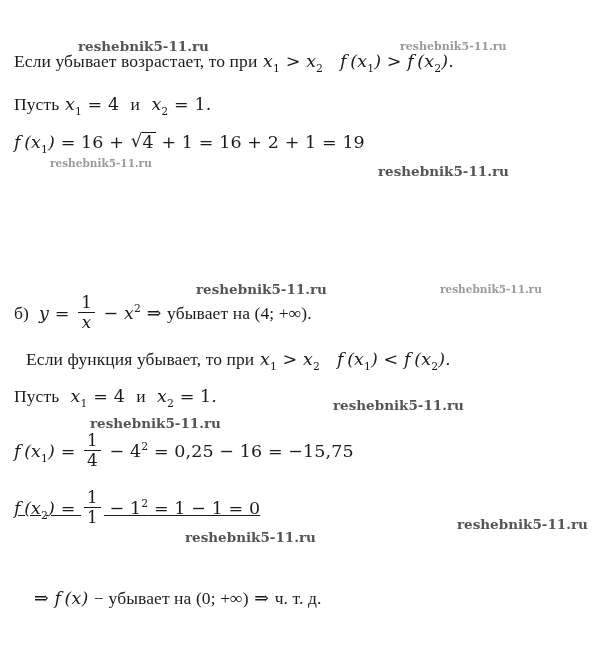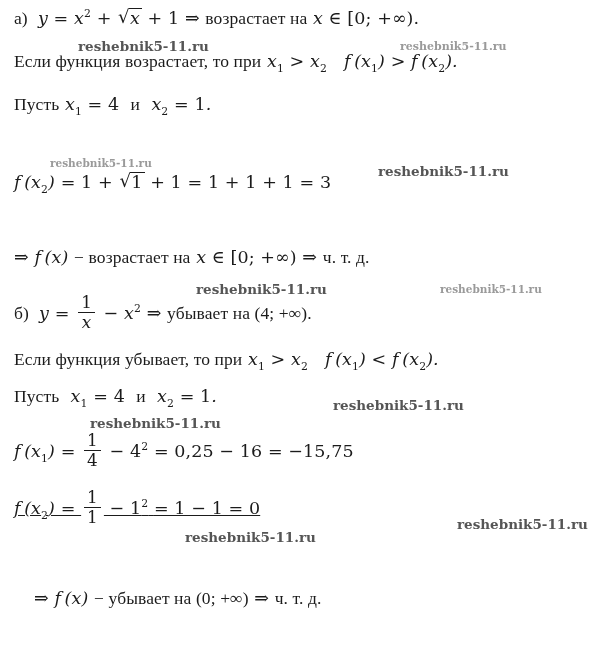--- a/index.html
+++ b/index.html
@@ -113,49 +113,42 @@
   .wm.grey {
     color: #9a9a9a;
     font-weight: bold;
   }
 </style>
 </head>
 <body>
 
 <div class="page">
 
-  <div class="line" style="left:14px; top:8px;">
-    <span class="cyr">а)</span>
-    <span class="math">&nbsp;y&nbsp;=&nbsp;x<sup class="expn">2</sup>&nbsp;+&nbsp;<span class="sqrt"><span class="rad">x</span></span>&nbsp;+&nbsp;<span class="num">1</span>&nbsp;⇒&nbsp;</span><span class="cyr">возрастает на</span><span class="math">&nbsp;x&nbsp;∈&nbsp;</span><span class="num">[0; +∞).</span>
-  </div>
 
   <div class="line" style="left:14px; top:52px;">
-    <span class="cyr">Если функция возрастает, то при</span><span class="math">&nbsp;x<sub class="idx">1</sub>&nbsp;&gt;&nbsp;x<sub class="idx">2</sub>&nbsp;&nbsp;&nbsp;f (x<sub class="idx">1</sub>)&nbsp;&gt;&nbsp;f (x<sub class="idx">2</sub>).</span>
+    <span class="cyr">Если убывает возрастает, то при</span><span class="math">&nbsp;x<sub class="idx">1</sub>&nbsp;&gt;&nbsp;x<sub class="idx">2</sub>&nbsp;&nbsp;&nbsp;f (x<sub class="idx">1</sub>)&nbsp;&gt;&nbsp;f (x<sub class="idx">2</sub>).</span>
   </div>
 
   <div class="line" style="left:14px; top:95px;">
     <span class="cyr">Пусть</span><span class="math">&nbsp;x<sub class="idx">1</sub>&nbsp;=&nbsp;<span class="num">4</span>&nbsp;&nbsp;</span><span class="cyr">и</span><span class="math">&nbsp;&nbsp;x<sub class="idx">2</sub>&nbsp;=&nbsp;<span class="num">1</span>.</span>
   </div>
 
-
-  <div class="line" style="left:14px; top:172px;">
-    <span class="math">f (x<sub class="idx">2</sub>)&nbsp;=&nbsp;<span class="num">1</span>&nbsp;+&nbsp;<span class="sqrt"><span class="rad"><span class="num">1</span></span></span>&nbsp;</span><span class="num">+ 1 = 1 + 1 + 1 = 3</span>
+  <div class="line" style="left:14px; top:132px;">
+    <span class="math">f (x<sub class="idx">1</sub>)&nbsp;=&nbsp;</span><span class="num">16 +</span><span class="math">&nbsp;<span class="sqrt"><span class="rad"><span class="num">4</span></span></span>&nbsp;</span><span class="num">+ 1 = 16 + 2 + 1 = 19</span>
   </div>
 
 
-  <div class="line" style="left:14px; top:248px;">
-    <span class="math">⇒&nbsp;f (x)&nbsp;</span><span class="cyr">− возрастает на</span><span class="math">&nbsp;x&nbsp;∈&nbsp;</span><span class="num">[0; +∞)</span><span class="math">&nbsp;⇒&nbsp;</span><span class="cyr">ч. т. д.</span>
-  </div>
+
 
   <div class="line" style="left:14px; top:294px;">
     <span class="cyr">б)</span>
     <span class="math">&nbsp;y&nbsp;=&nbsp;<span class="frac"><span class="top"><span class="num">1</span></span><span class="bar"></span><span class="bot">x</span></span>&nbsp;−&nbsp;x<sup class="expn">2</sup>&nbsp;⇒&nbsp;</span><span class="cyr">убывает на (4; +∞).</span>
   </div>
 
-  <div class="line" style="left:14px; top:350px;text-align:center;">
+  <div class="line" style="left:26px; top:350px;text-align:center;">
     <span class="cyr">Если функция убывает, то при</span><span class="math">&nbsp;x<sub class="idx">1</sub>&nbsp;&gt;&nbsp;x<sub class="idx">2</sub>&nbsp;&nbsp;&nbsp;f (x<sub class="idx">1</sub>)&nbsp;&lt;&nbsp;f (x<sub class="idx">2</sub>).</span>
   </div>
 
   <div class="line" style="left:14px; top:387px;">
     <span class="cyr">Пусть</span><span class="math">&nbsp;&nbsp;x<sub class="idx">1</sub>&nbsp;=&nbsp;<span class="num">4</span>&nbsp;&nbsp;</span><span class="cyr">и</span><span class="math">&nbsp;&nbsp;x<sub class="idx">2</sub>&nbsp;=&nbsp;<span class="num">1</span>.</span>
   </div>
 
   <div class="line" style="left:14px; top:432px;">
     <span class="math">f (x<sub class="idx">1</sub>)&nbsp;=&nbsp;<span class="frac"><span class="top"><span class="num">1</span></span><span class="bar"></span><span class="bot"><span class="num">4</span></span></span>&nbsp;−&nbsp;<span class="num">4<sup class="expn">2</sup></span>&nbsp;</span><span class="num">= 0,25 − 16 = −15,75</span>
   </div>

